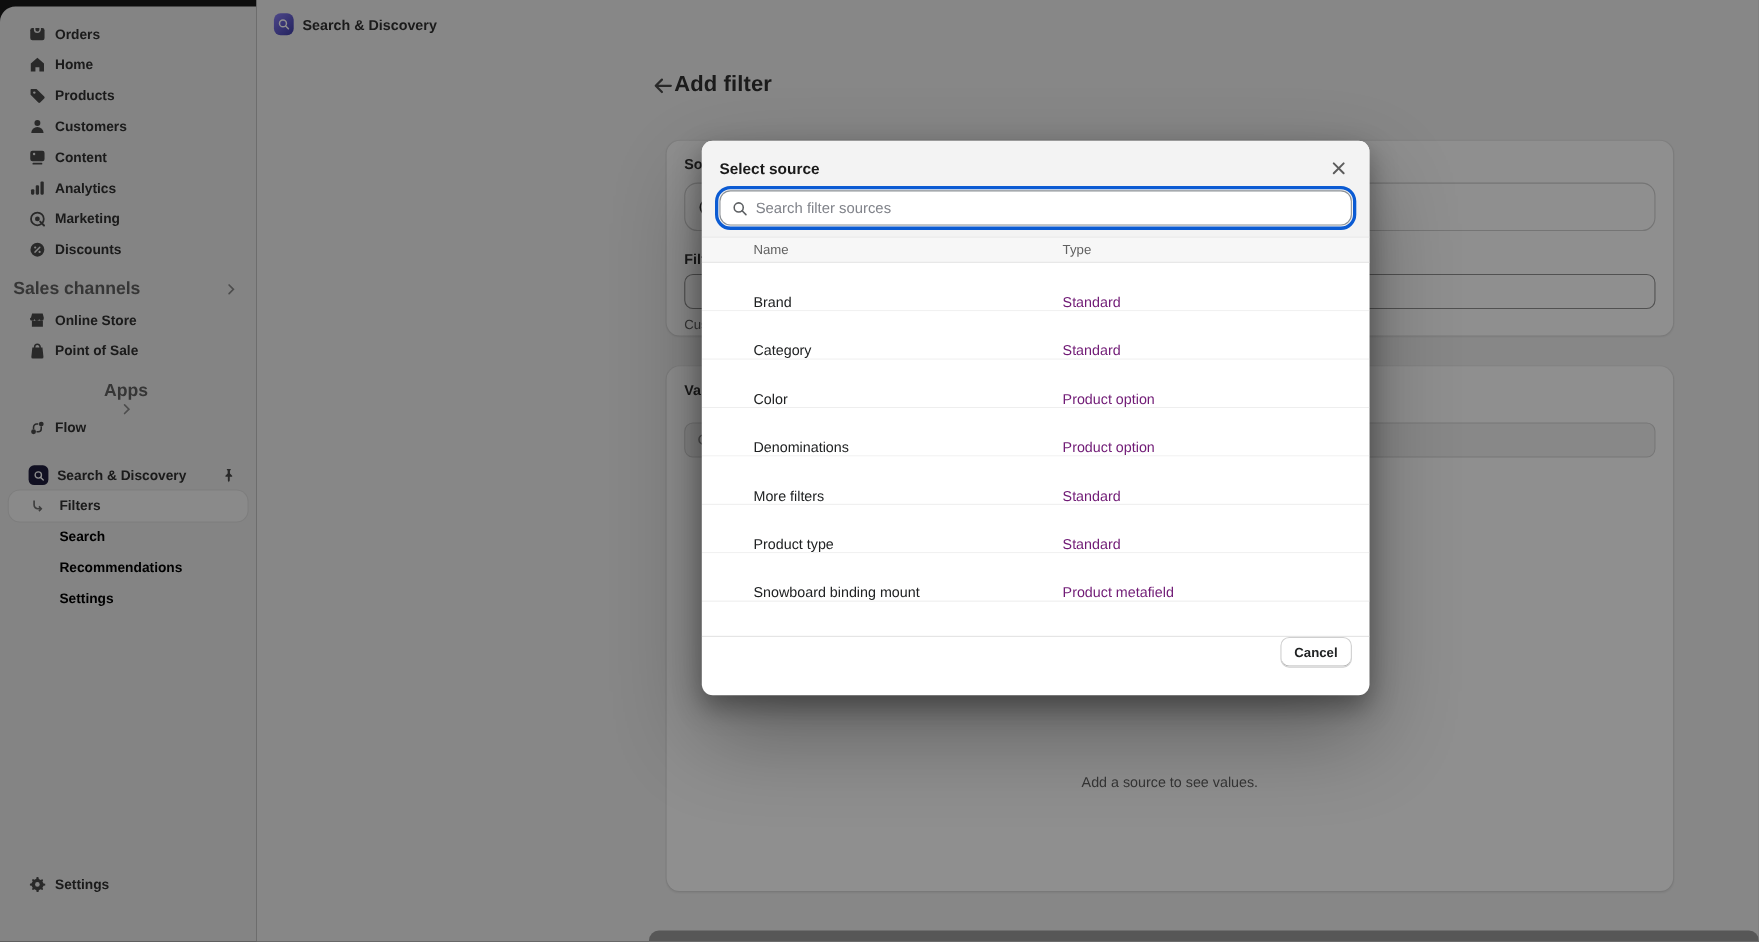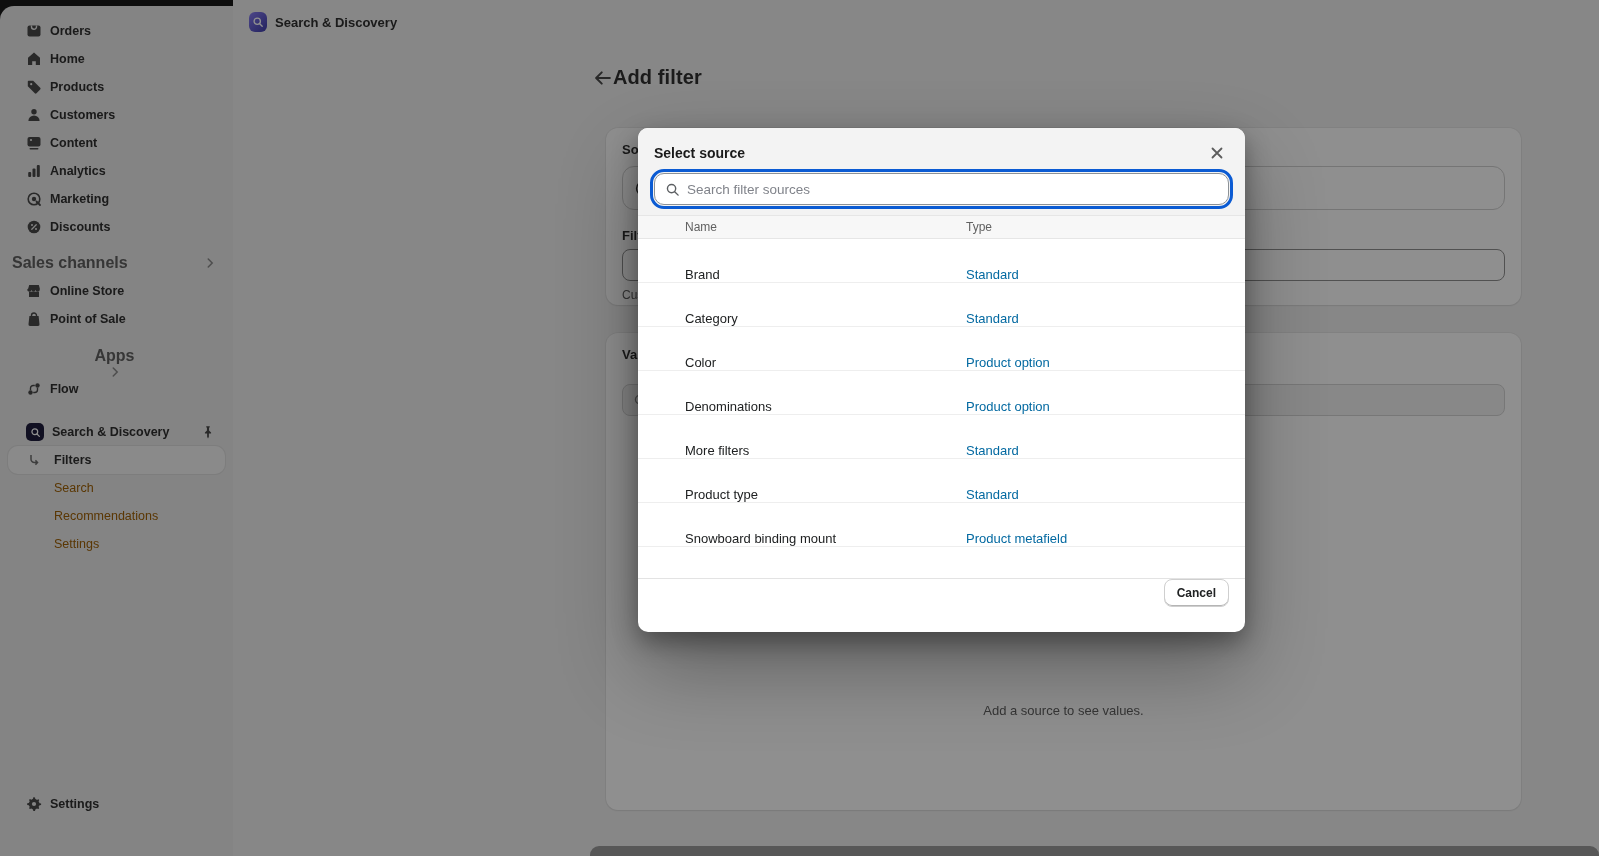--- a/index.html
+++ b/index.html
@@ -33,21 +33,21 @@
   .app-row { justify-content:flex-start; }
   .app-row .pin { margin-left:auto; width:14px; height:14px; color:#4a4a4a; }
   .app-badge {
     width:18px; height:18px; border-radius:5px; flex:0 0 18px;
     display:flex; align-items:center; justify-content:center;
   }
   .app-badge.dark { background:#1f1d3d; }
   .app-badge.grad { background:linear-gradient(135deg,var(--app_icon_gradient_start,#8a7ff5),var(--app_icon_gradient_end,#3f3da8)); }
   .sub-item {
     height:28px; display:flex; align-items:center; padding-left:46px;
-    font-size:12.5px; font-weight:400; color:#a16207; border-radius:10px; cursor:pointer;
+    font-size:12.5px; font-weight:700; color:#000000; border-radius:10px; cursor:pointer;
   }
   .sub-item.active {
     background:#f7f7f7; box-shadow:0 0 0 1px rgba(0,0,0,0.05);
     color:#303030; font-weight:650;
     padding-left:18px; gap:12px;
   }
   .sub-item.active .ic { width:16px; height:16px; color:#6e6e6e; }
   .sidebar-bottom {
     position:absolute; left:8px; right:8px; top:784px;
   }
@@ -129,21 +129,21 @@
   .thead {
     height:24px; background:#f7f7f7; border-top:1px solid #e6e6e6; border-bottom:1px solid #e6e6e6;
     display:flex; align-items:center; font-size:12px; color:#616161;
   }
   .col-name { padding-left:47px; width:328px; flex:0 0 328px; }
   .trow {
     height:44px; display:flex; align-items:flex-end; border-bottom:1px solid #eeeeee;
     font-size:13px; cursor:pointer; background:#fff;
   }
   .trow .cell-name { color:#202223; }
-  .trow .cell-type { color:#0369a1; }
+  .trow .cell-type { color:#701a75; }
   .modal-body { flex:1; overflow:hidden; }
   .modal-footer {
     border-top:1px solid #e3e3e3; height:54px; display:flex; align-items:flex-start;
     justify-content:flex-end; padding:0 16px;
   }
   .cancel-btn {
     font-size:12px; font-weight:650; color:#202223; background:#fff;
     border:1px solid #cfcfcf; box-shadow:inset 0 -1px 0 #b5b5b5;
     border-radius:8px; padding:6px 12px; cursor:pointer;
     font-family:"Liberation Sans","DejaVu Sans",sans-serif;

